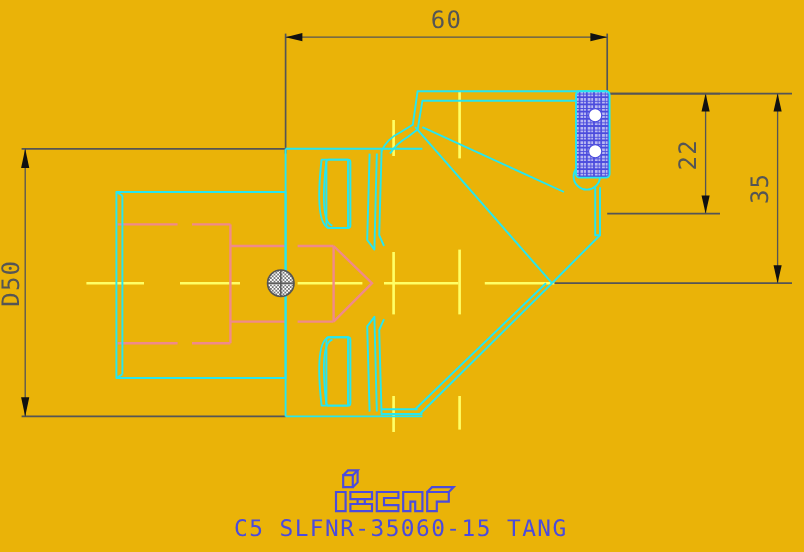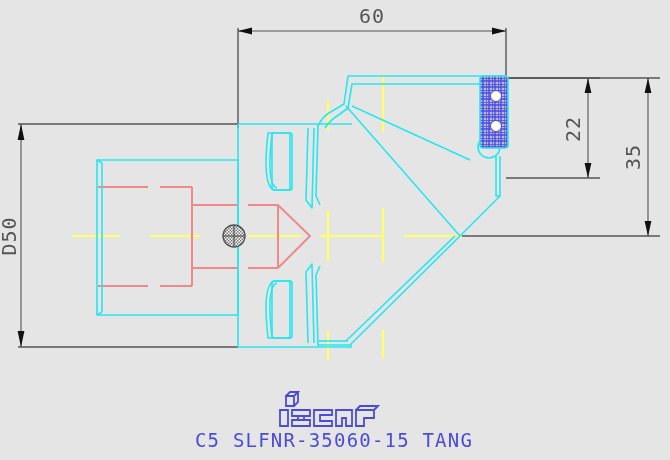--- a/index.html
+++ b/index.html
@@ -7,21 +7,21 @@
     padding: 0;
     background: #ffffff;
   }
   body {
     font-family: "DejaVu Sans Mono", monospace;
   }
   #drawing-root {
     position: relative;
     width: 670px;
     height: 460px;
-    background: #e5e5e5;
+    background: #eab308;
     overflow: hidden;
   }
   #cad-svg {
     position: absolute;
     left: 0;
     top: 0;
     width: 670px;
     height: 460px;
   }
   .dim-text {

